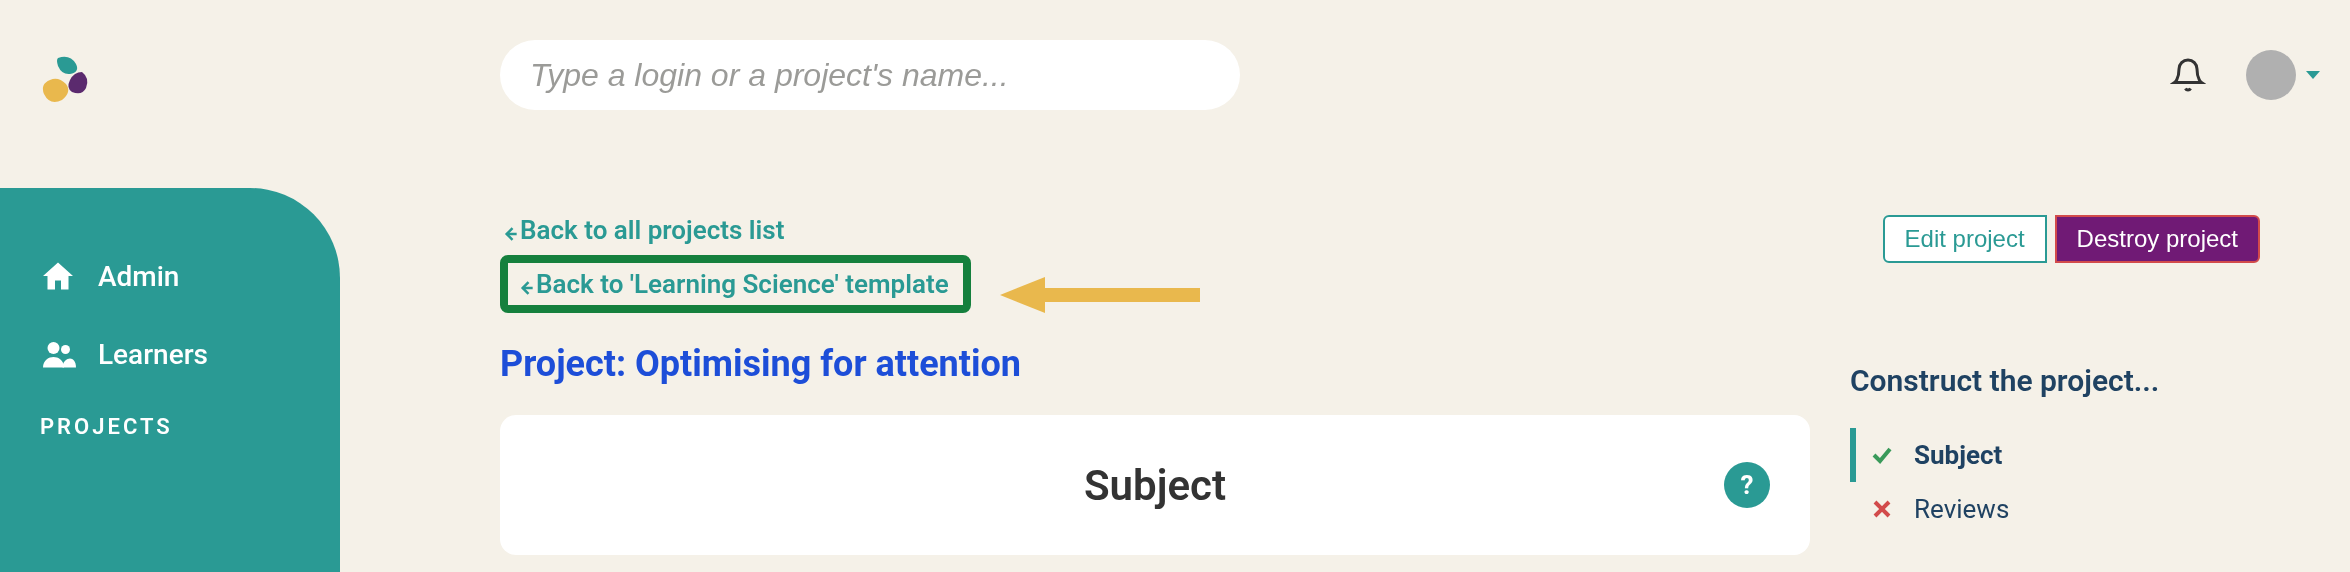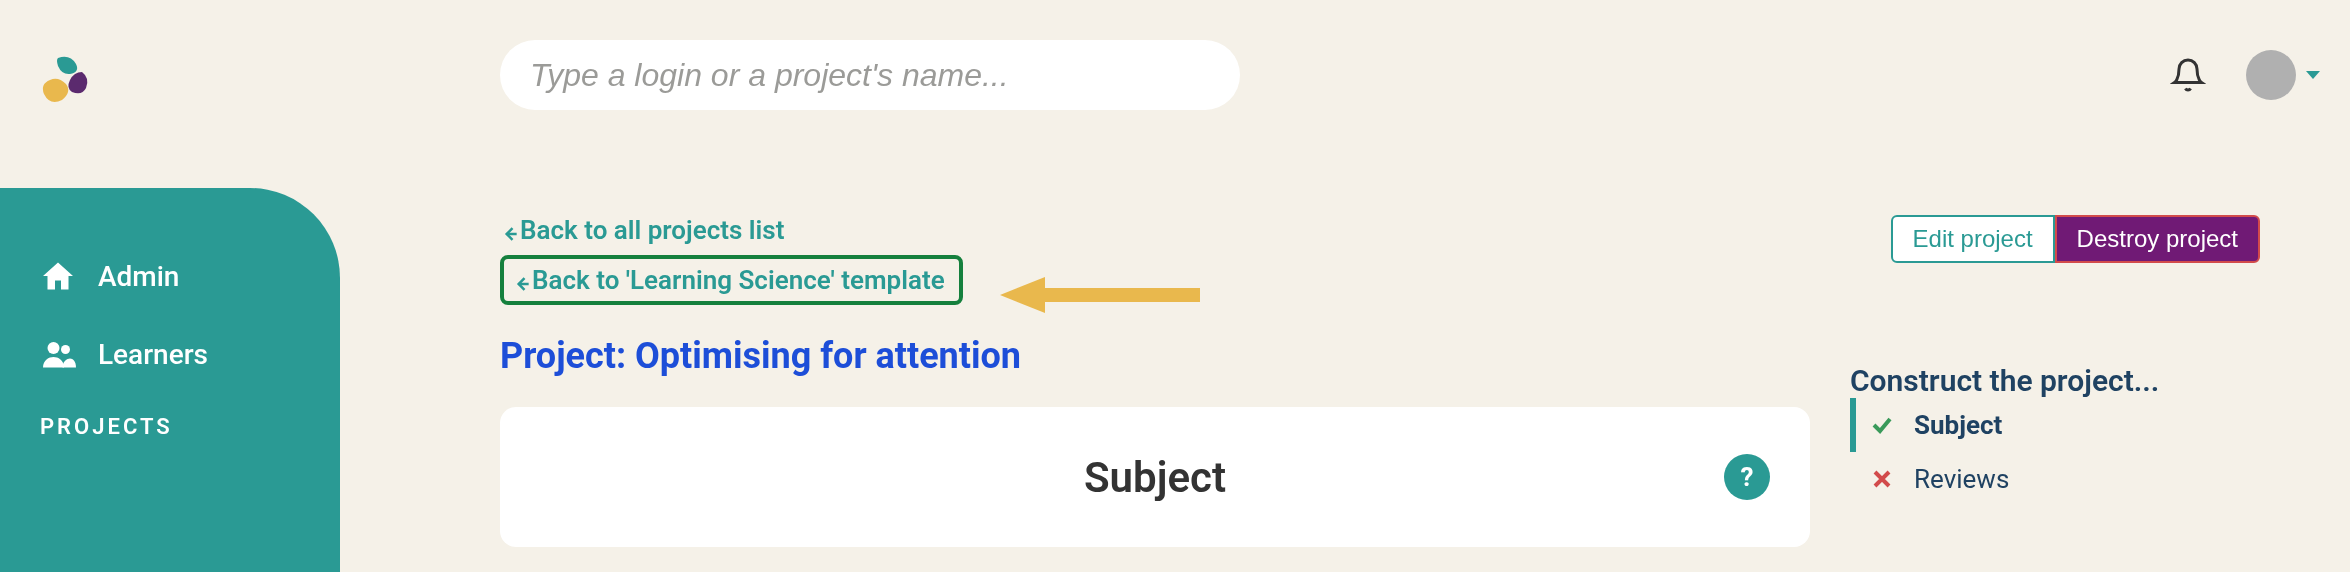--- a/index.html
+++ b/index.html
@@ -97,21 +97,21 @@
     font-size: 26px;
     font-weight: 600;
     cursor: pointer;
     margin-bottom: 10px;
   }
   .back-link .arrow { width: 20px; height: 20px; }
   .highlight-box {
     display: inline-flex;
     align-items: center;
     gap: 12px;
-    border: 4px solid #15803d;
+    border: 8px solid #15803d;
     border-radius: 8px;
     padding: 6px 14px 6px 8px;
     margin-bottom: 30px;
   }
 
   .page-title {
     color: #1d4ed8;
     font-size: 36px;
     font-weight: 700;
     margin-bottom: 30px;
@@ -150,21 +150,21 @@
     cursor: pointer;
   }
 
   
   .right-col {
     position: absolute;
     left: 1850px;
     top: 215px;
     width: 410px;
   }
-  .action-row { display: flex; justify-content: flex-end; gap: 0; margin-bottom: 100px; }
+  .action-row { display: flex; justify-content: flex-end; gap: 8px; margin-bottom: 100px; }
   .btn {
     padding: 8px 20px;
     font-size: 24px;
     font-weight: 500;
     cursor: pointer;
     border: 2px solid;
   }
   .btn-edit {
     background: #fff;
     color: #2a9a94;
@@ -174,20 +174,21 @@
   .btn-destroy {
     background: #701a75;
     color: #fff;
     border-color: #d24b4b;
     border-radius: 0 6px 6px 0;
   }
   .construct-title {
     color: #1f4262;
     font-size: 30px;
     font-weight: 600;
+    margin-bottom: 30px;
   }
   .step {
     display: flex;
     align-items: center;
     gap: 20px;
     padding: 12px 0 12px 20px;
     font-size: 26px;
     color: #1f4262;
     cursor: pointer;
   }

